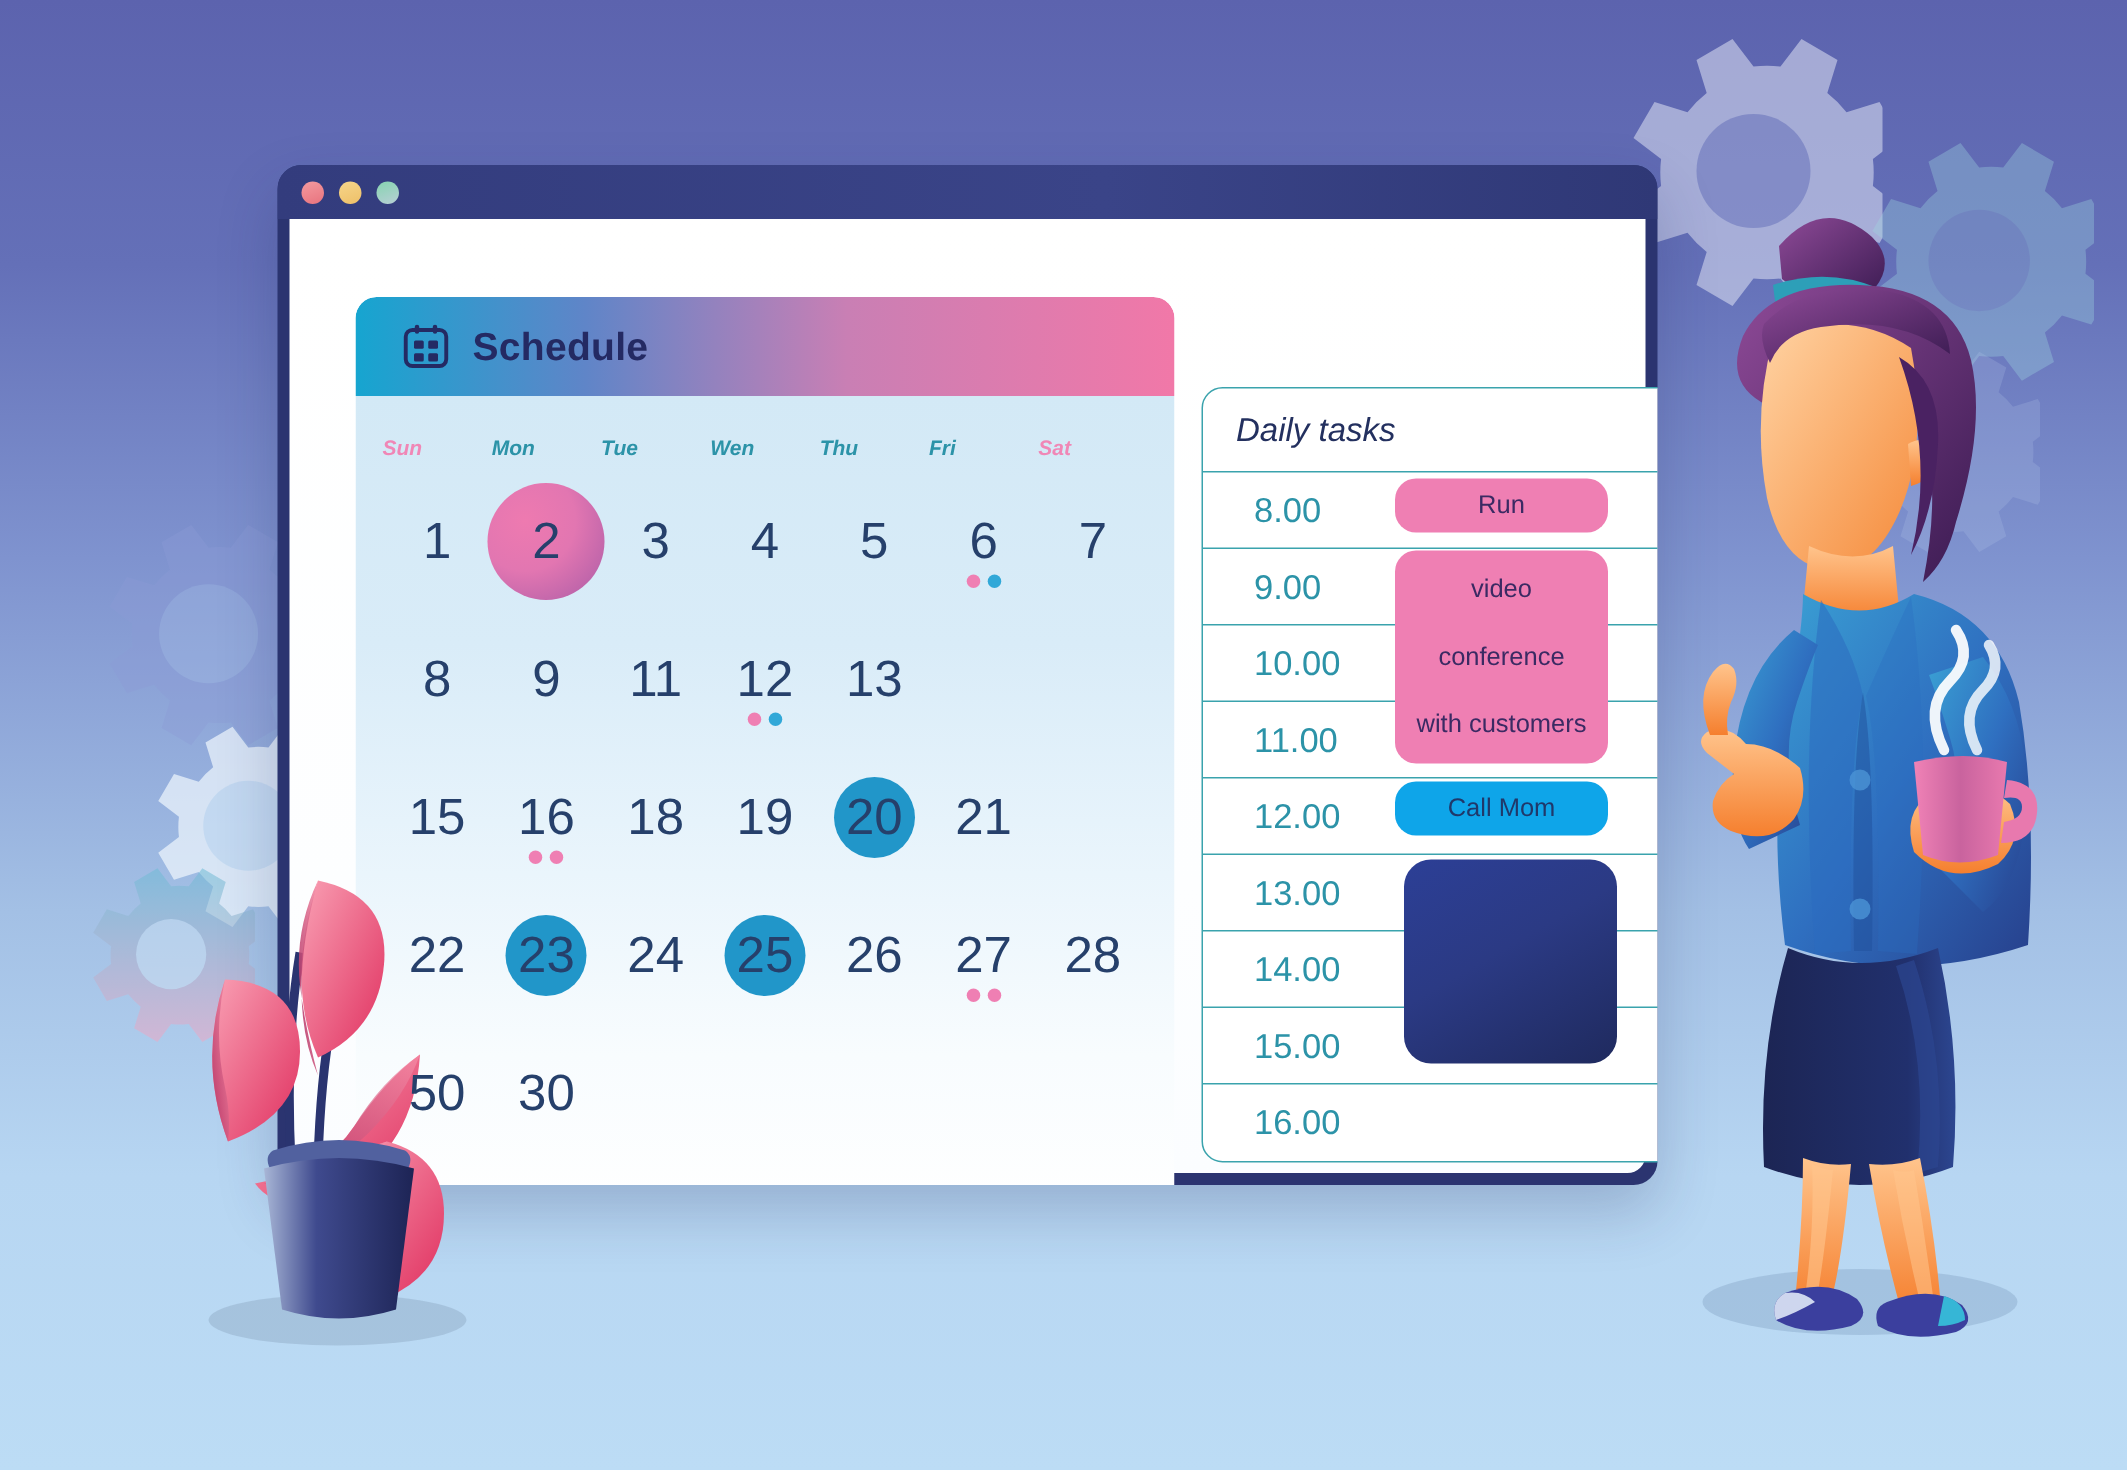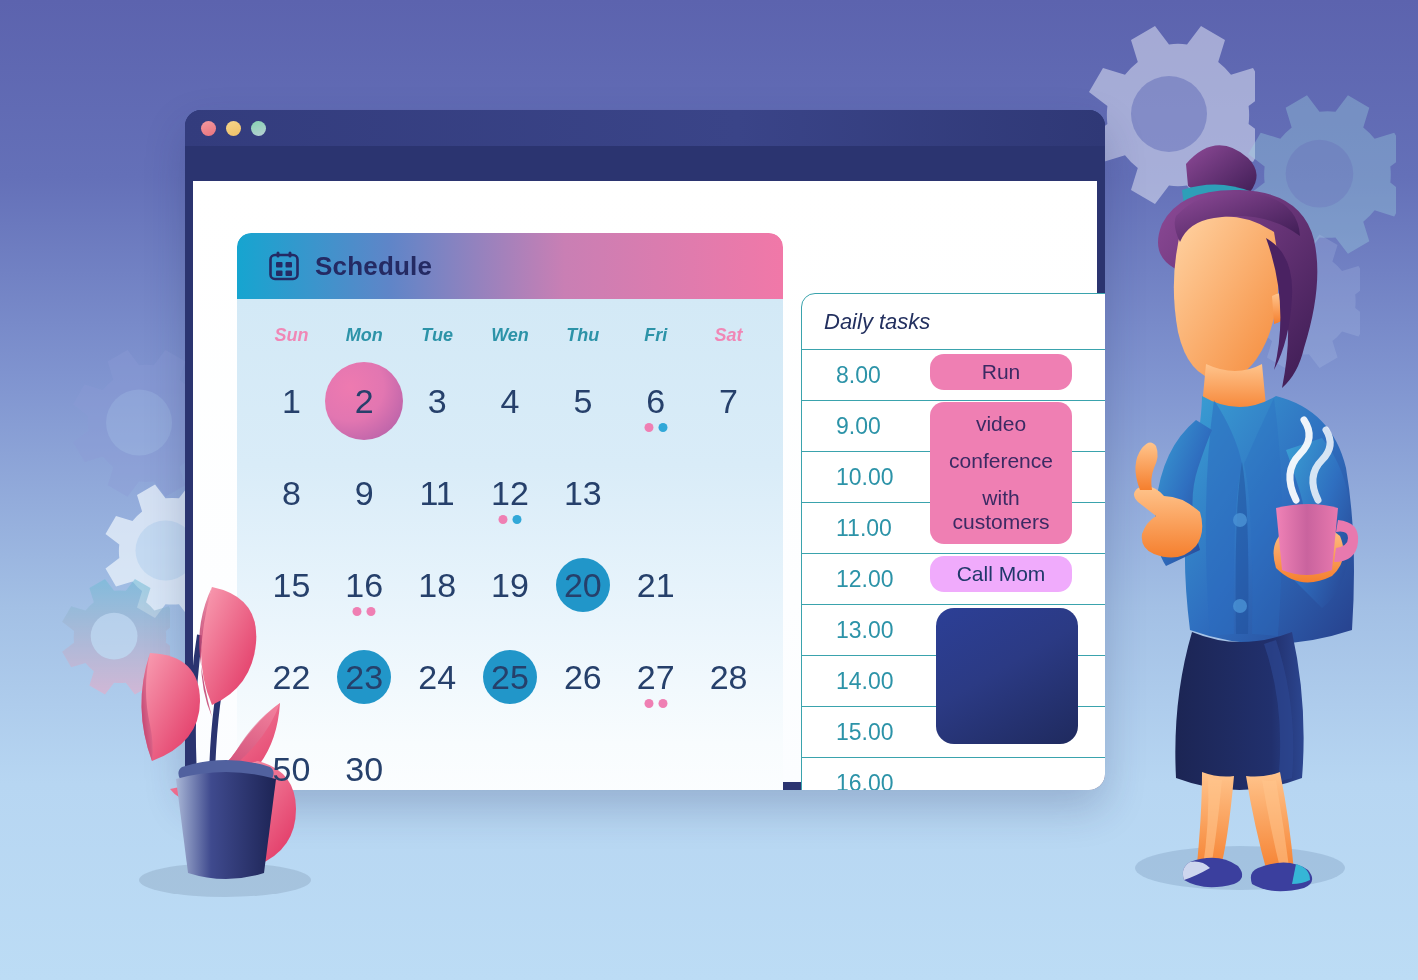--- a/index.html
+++ b/index.html
@@ -53,21 +53,20 @@
   .dot.red    { background: linear-gradient(160deg, #f49a9f, #e8737e); }
   .dot.yellow { background: linear-gradient(160deg, #f6d58a, #eec068); }
   .dot.green  { background: linear-gradient(160deg, #86d4b0, #b8cfd6); }
 
   #window-body {
     position: absolute;
     left: 8px; top: 36px; right: 8px; bottom: 8px;
     background: linear-gradient(180deg,#ffffff 0%, #fdfeff 70%, #fbfdff 100%);
     border-radius: 0 0 12px 12px;
     padding: 28px 28px 0 42px;
-    margin-top: 35px;
   }
 
   
   #calendar-panel {
     position: absolute;
     left: 44px; top: 52px;
     width: 546px;
     border-radius: 14px 14px 0 0;
     overflow: hidden;
   }
@@ -92,22 +91,22 @@
     background: linear-gradient(180deg, #d3e9f6 0%, #d9ecf8 30%, #eaf5fc 58%, #f8fcfe 80%, #ffffff 100%);
     padding: 26px 18px 34px 18px;
     min-height: 500px;
   }
 
   .dow-row, .day-row {
     display: grid;
     grid-template-columns: repeat(7, 1fr);
   }
   .dow {
-    text-align: center;
-    font-size: 18px;
+    text-align: left;
+    font-size: 14px;
     font-style: italic;
     font-weight: bold;
     color: #2c93a8;
     padding-bottom: 14px;
   }
   .dow.weekend { color: #f087b6; }
 
   .day-row { margin-bottom: 10px; }
   .daycell {
     position: relative;
@@ -177,37 +176,37 @@
 
   
   .task-block {
     position: absolute;
     border-radius: 14px;
     display: flex;
     flex-direction: column;
     align-items: center;
     justify-content: space-around;
     color: #3b2a63;
-    font-size: 21px;
-    text-align: center;
+    font-size: 17px;
+    text-align: right;
     padding: 6px 8px;
     z-index: 5;
   }
   #block-run {
     left: 128px; top: 60px; width: 142px; height: 36px;
     background: #ef7fb3; justify-content: center;
   }
   #block-video {
     left: 128px; top: 108px; width: 142px; height: 142px;
     background: #ef7fb3;
     padding: 4px 4px;
   }
   #block-call {
     left: 128px; top: 262px; width: 142px; height: 36px;
-    background: #f0abfc; justify-content: center; color: #20386a;
+    background: #0ea5e9; justify-content: center; color: #20386a;
   }
   #block-empty {
     left: 134px; top: 314px; width: 142px; height: 136px;
     background: linear-gradient(150deg, #2c3f96 0%, #2b3a84 45%, #1f2a5e 100%);
     border-radius: 18px;
   }
 
   
   #plant { position: absolute; left: 120px; top: 575px; width: 210px; height: 330px; }
   #woman { position: absolute; left: 1090px; top: 120px; width: 300px; height: 800px; }

